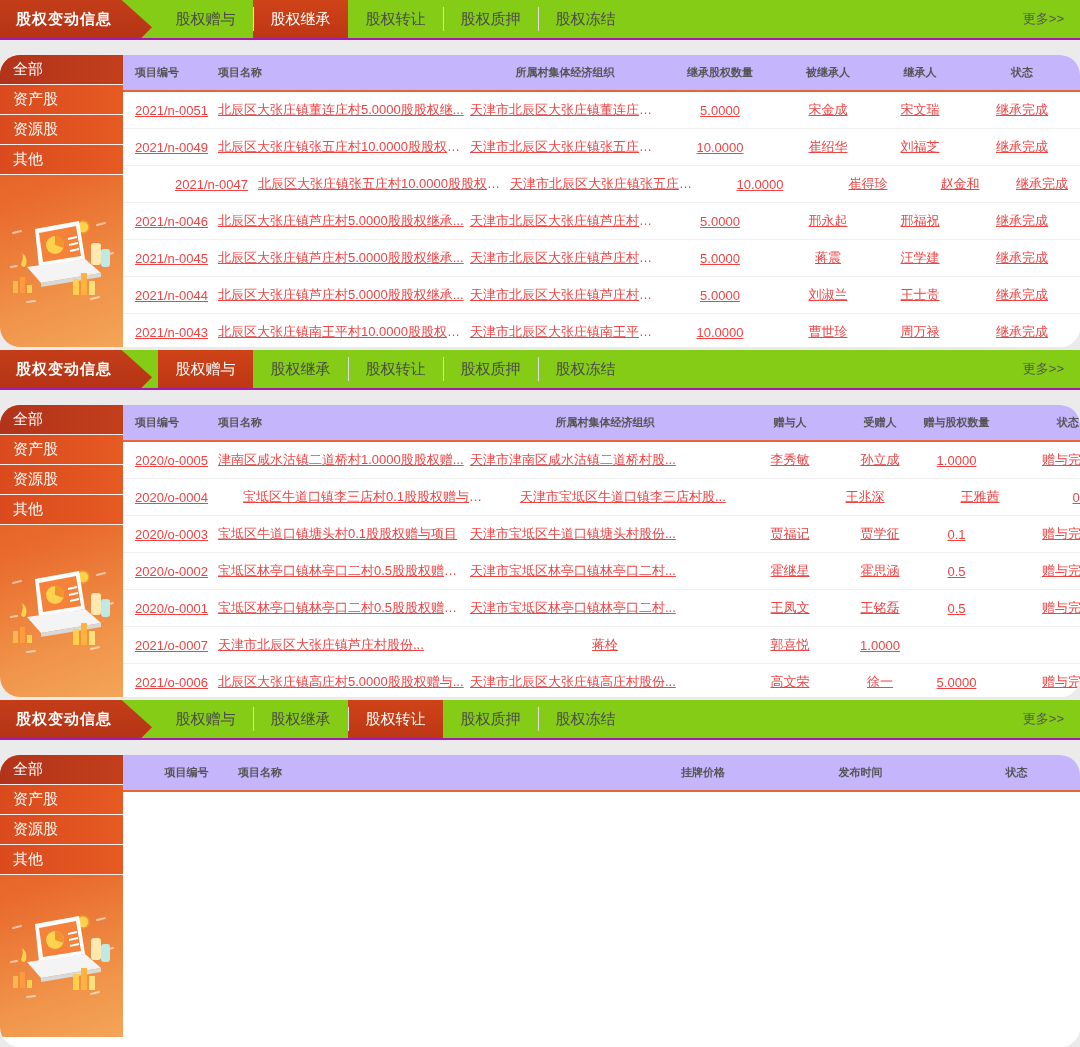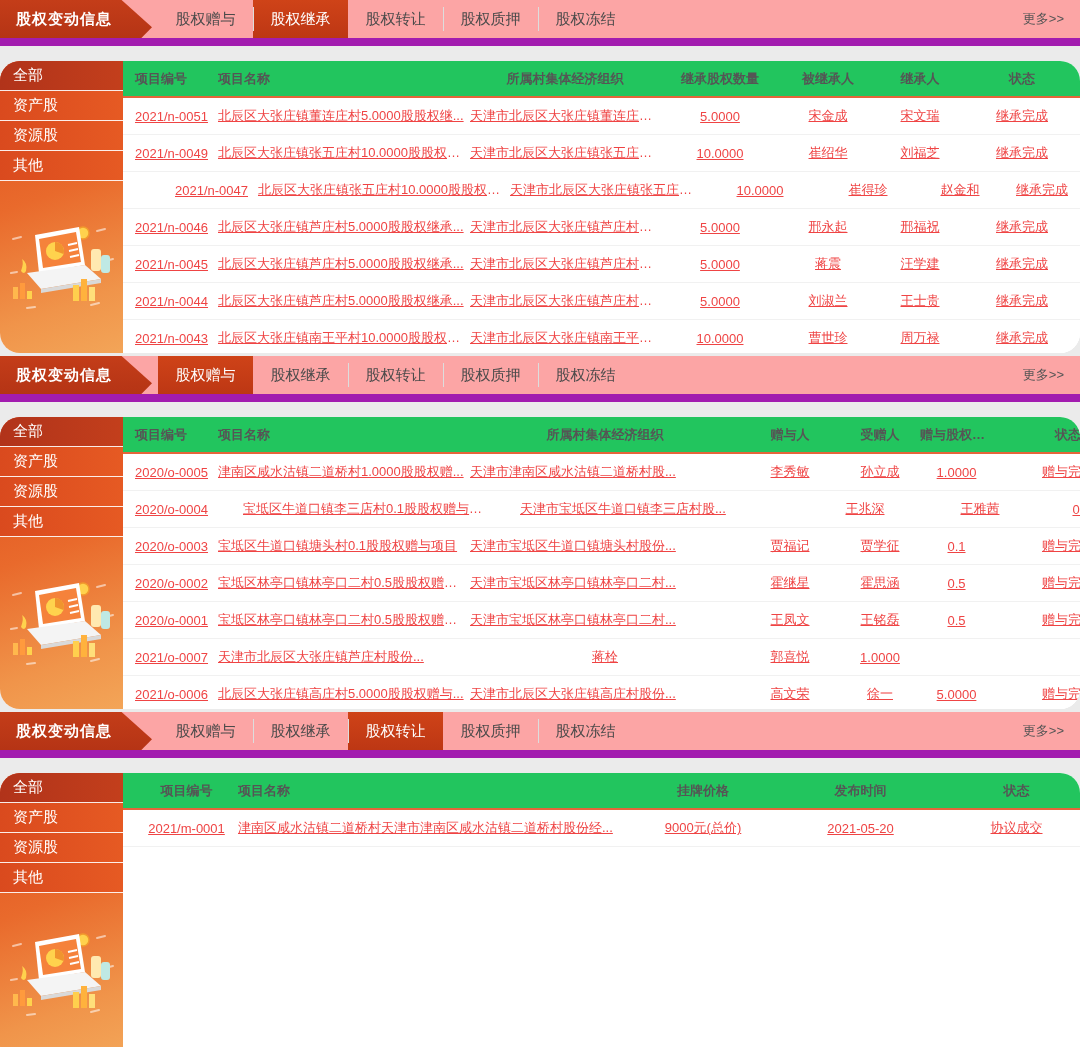--- a/index.html
+++ b/index.html
@@ -7,21 +7,21 @@
     width:1080px;height:1047px;overflow:hidden;
     background:#ebebeb;
     font-family:"Liberation Sans","DejaVu Sans",sans-serif;
     -webkit-font-smoothing:antialiased;
   }
   .section{margin-bottom:3px;}
   .section:last-child{margin-bottom:0;}
 
   
   .tabbar{
-    height:38px;background:#fca5a5;border-bottom:8px solid #a21caf;
+    height:38px;background:#84cc16;border-bottom:2px solid #a21caf;
     display:flex;align-items:stretch;position:relative;
   }
   .banner{
     width:152px;flex:0 0 152px;
     background:linear-gradient(180deg,#c43d19,#b53415);
     clip-path:polygon(0 0,80% 0,100% 72%,93% 100%,0 100%);
     display:flex;align-items:center;padding-left:16px;box-sizing:border-box;
   }
   .banner-label{color:#fff;font-size:15px;font-weight:bold;letter-spacing:1px;}
   .tabs{display:flex;margin-left:6px;}
@@ -56,22 +56,22 @@
     background:linear-gradient(90deg,#da4a1e,#e65a23);
     border-bottom:1px solid rgba(255,255,255,.9);
   }
   .side-item.active{background:linear-gradient(90deg,#b1331a,#c33f1c);}
   .illus{flex:1;display:flex;align-items:center;justify-content:center;}
 
   
   .table{flex:1;display:flex;flex-direction:column;background:#fff;}
   .thead{
     display:grid;height:35px;flex:0 0 35px;align-items:center;
-    font-size:13px;font-weight:bold;color:#555;
-    border-bottom:2px solid #e4653a;background:#22c55e;
+    font-size:11px;font-weight:bold;color:#555;
+    border-bottom:2px solid #e4653a;background:#c4b5fd;
   }
   .trow{
     display:grid;height:36px;flex:0 0 36px;align-items:center;
     font-size:13px;color:#ef4444;border-bottom:1px solid #f1f1f1;background:#fff;text-decoration:underline;
   }
   .cell,.hcell{
     white-space:nowrap;overflow:hidden;text-overflow:ellipsis;box-sizing:border-box;
   }
   .al{text-align:left;padding-right:6px;}
   .ac{text-align:center;}
@@ -419,25 +419,16 @@
         </div>
       </aside>
       <div class="table">
         <div class="thead" style="grid-template-columns: 115px 400px 130px 185px 1fr;">
             <span class="hcell ac pad1">项目编号</span>
             <span class="hcell al">项目名称</span>
             <span class="hcell ac">挂牌价格</span>
             <span class="hcell ac">发布时间</span>
             <span class="hcell ac">状态</span>
           </div>
-        <div class="tbody">
-            <div class="trow" style="grid-template-columns: 115px 400px 130px 185px 1fr;">
-              <span class="cell ac pad1">2021/m-0001</span>
-              <span class="cell al">津南区咸水沽镇二道桥村天津市津南区咸水沽镇二道桥村股份经...</span>
-              <span class="cell ac">9000元(总价)</span>
-              <span class="cell ac">2021-05-20</span>
-              <span class="cell ac">协议成交</span>
-            </div>
-          </div>
       </div>
     </div>
   </section>
 </div>
 
 </body></html>

